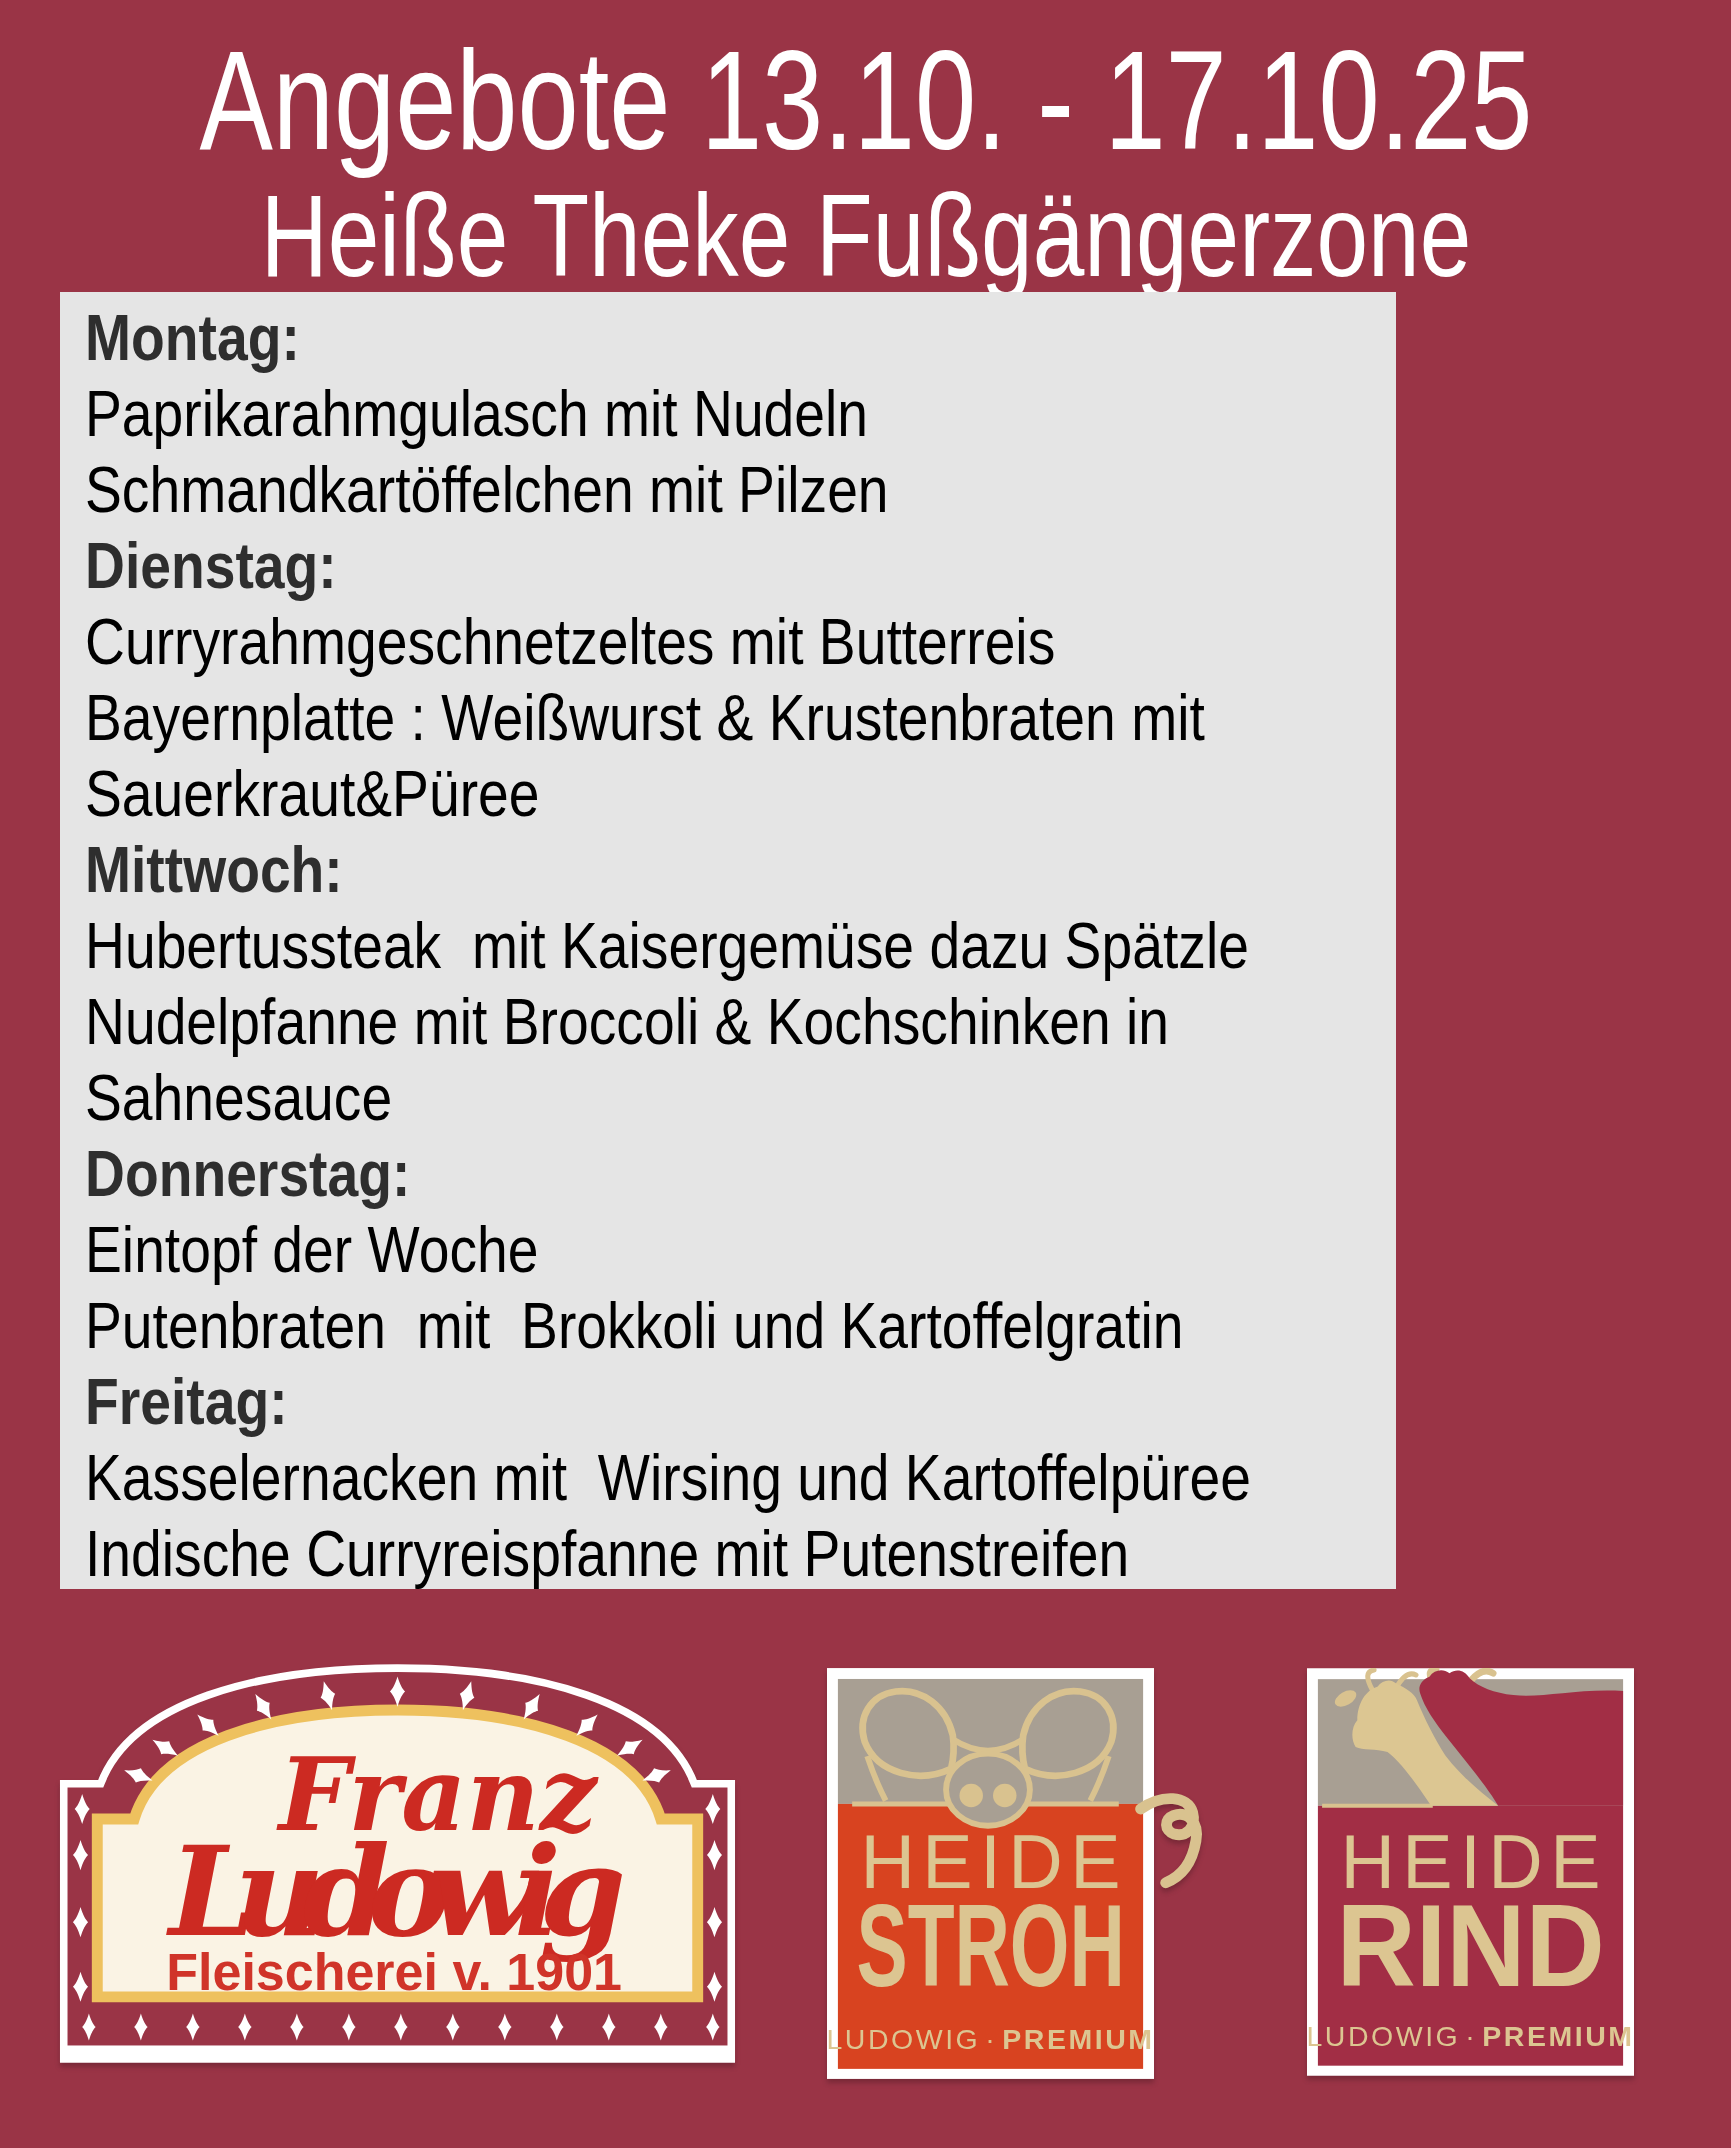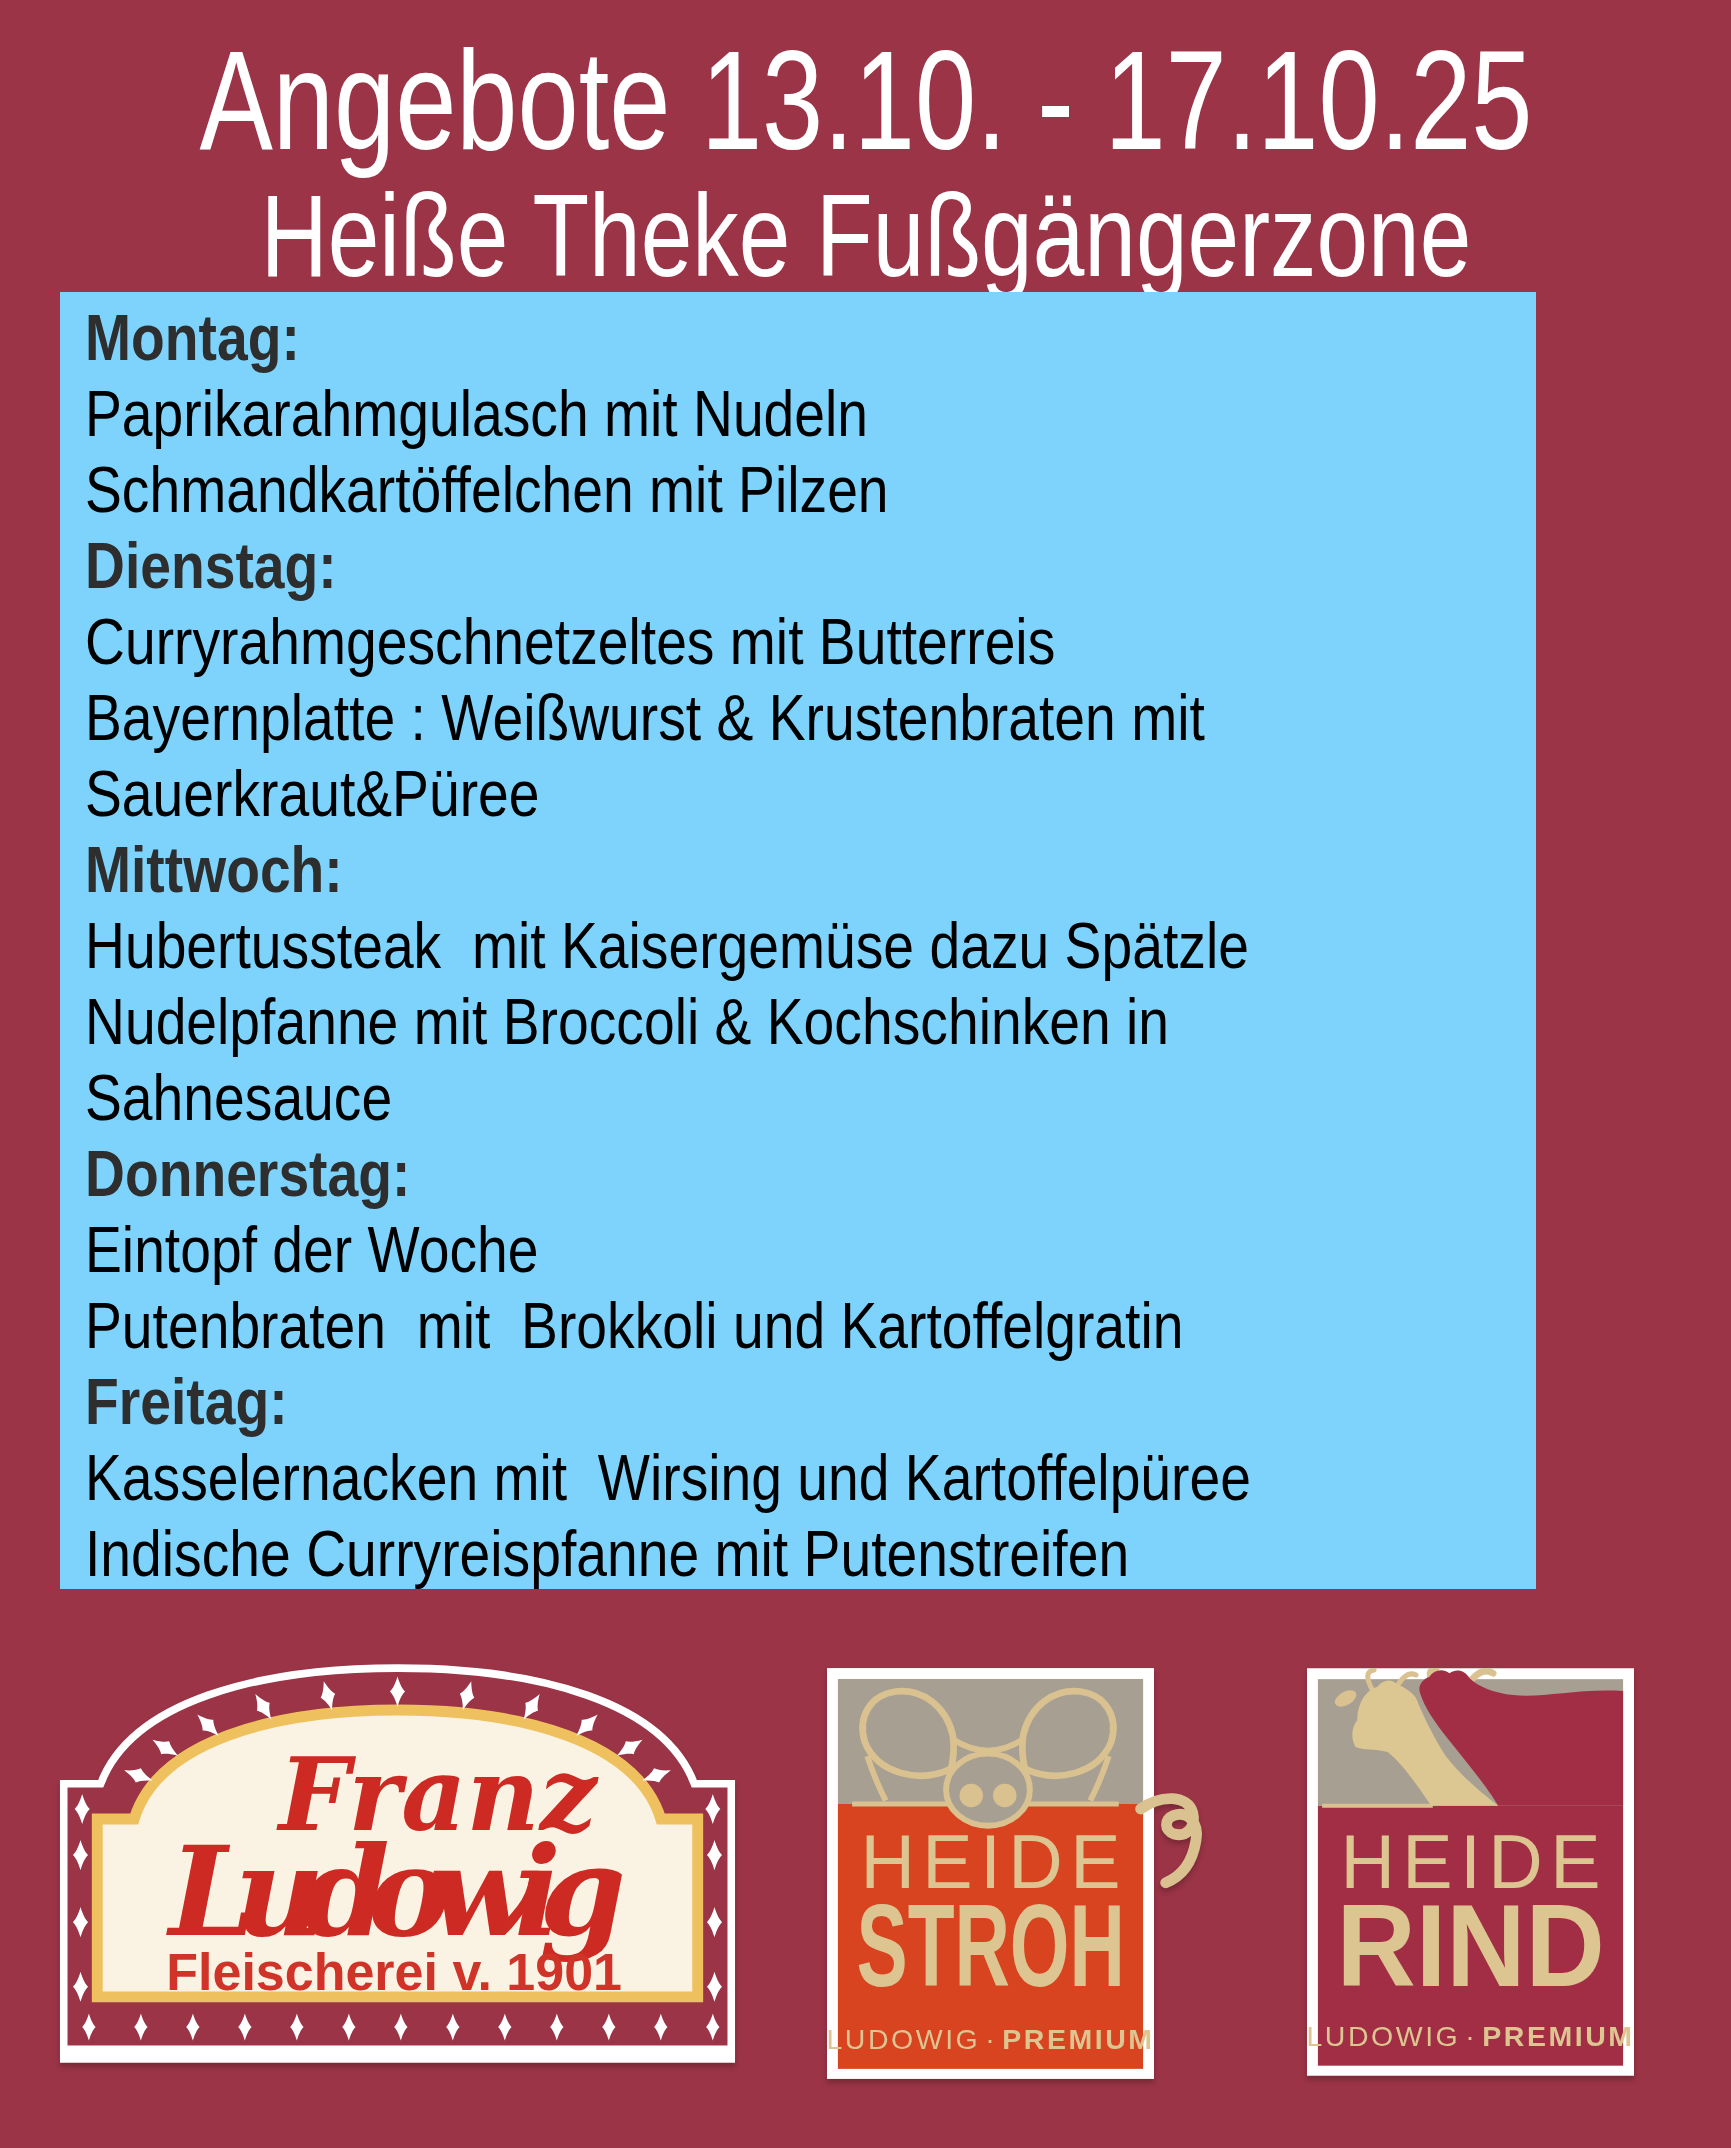--- a/index.html
+++ b/index.html
@@ -19,22 +19,22 @@
   }
   .title2{
     position:absolute;top:178px;left:0;width:100%;
     text-align:center;color:#ffffff;
     font-size:116px;line-height:117px;font-weight:400;
     transform:scaleX(0.80);transform-origin:50% 50%;
     white-space:nowrap;
   }
   .menu-box{
     position:absolute;left:60px;top:292px;
-    width:1476px;height:1297px;
-    background:#7dd3fc;
+    width:1336px;height:1297px;
+    background:#e5e5e5;
     padding:8.4px 0 0 25px;
     box-sizing:border-box;
   }
   .menu-box .line{
     font-size:65px;line-height:76px;
     color:#000000;
     white-space:pre;
     transform:scaleX(0.85);transform-origin:0 50%;
   }
   .menu-box .line.day{

